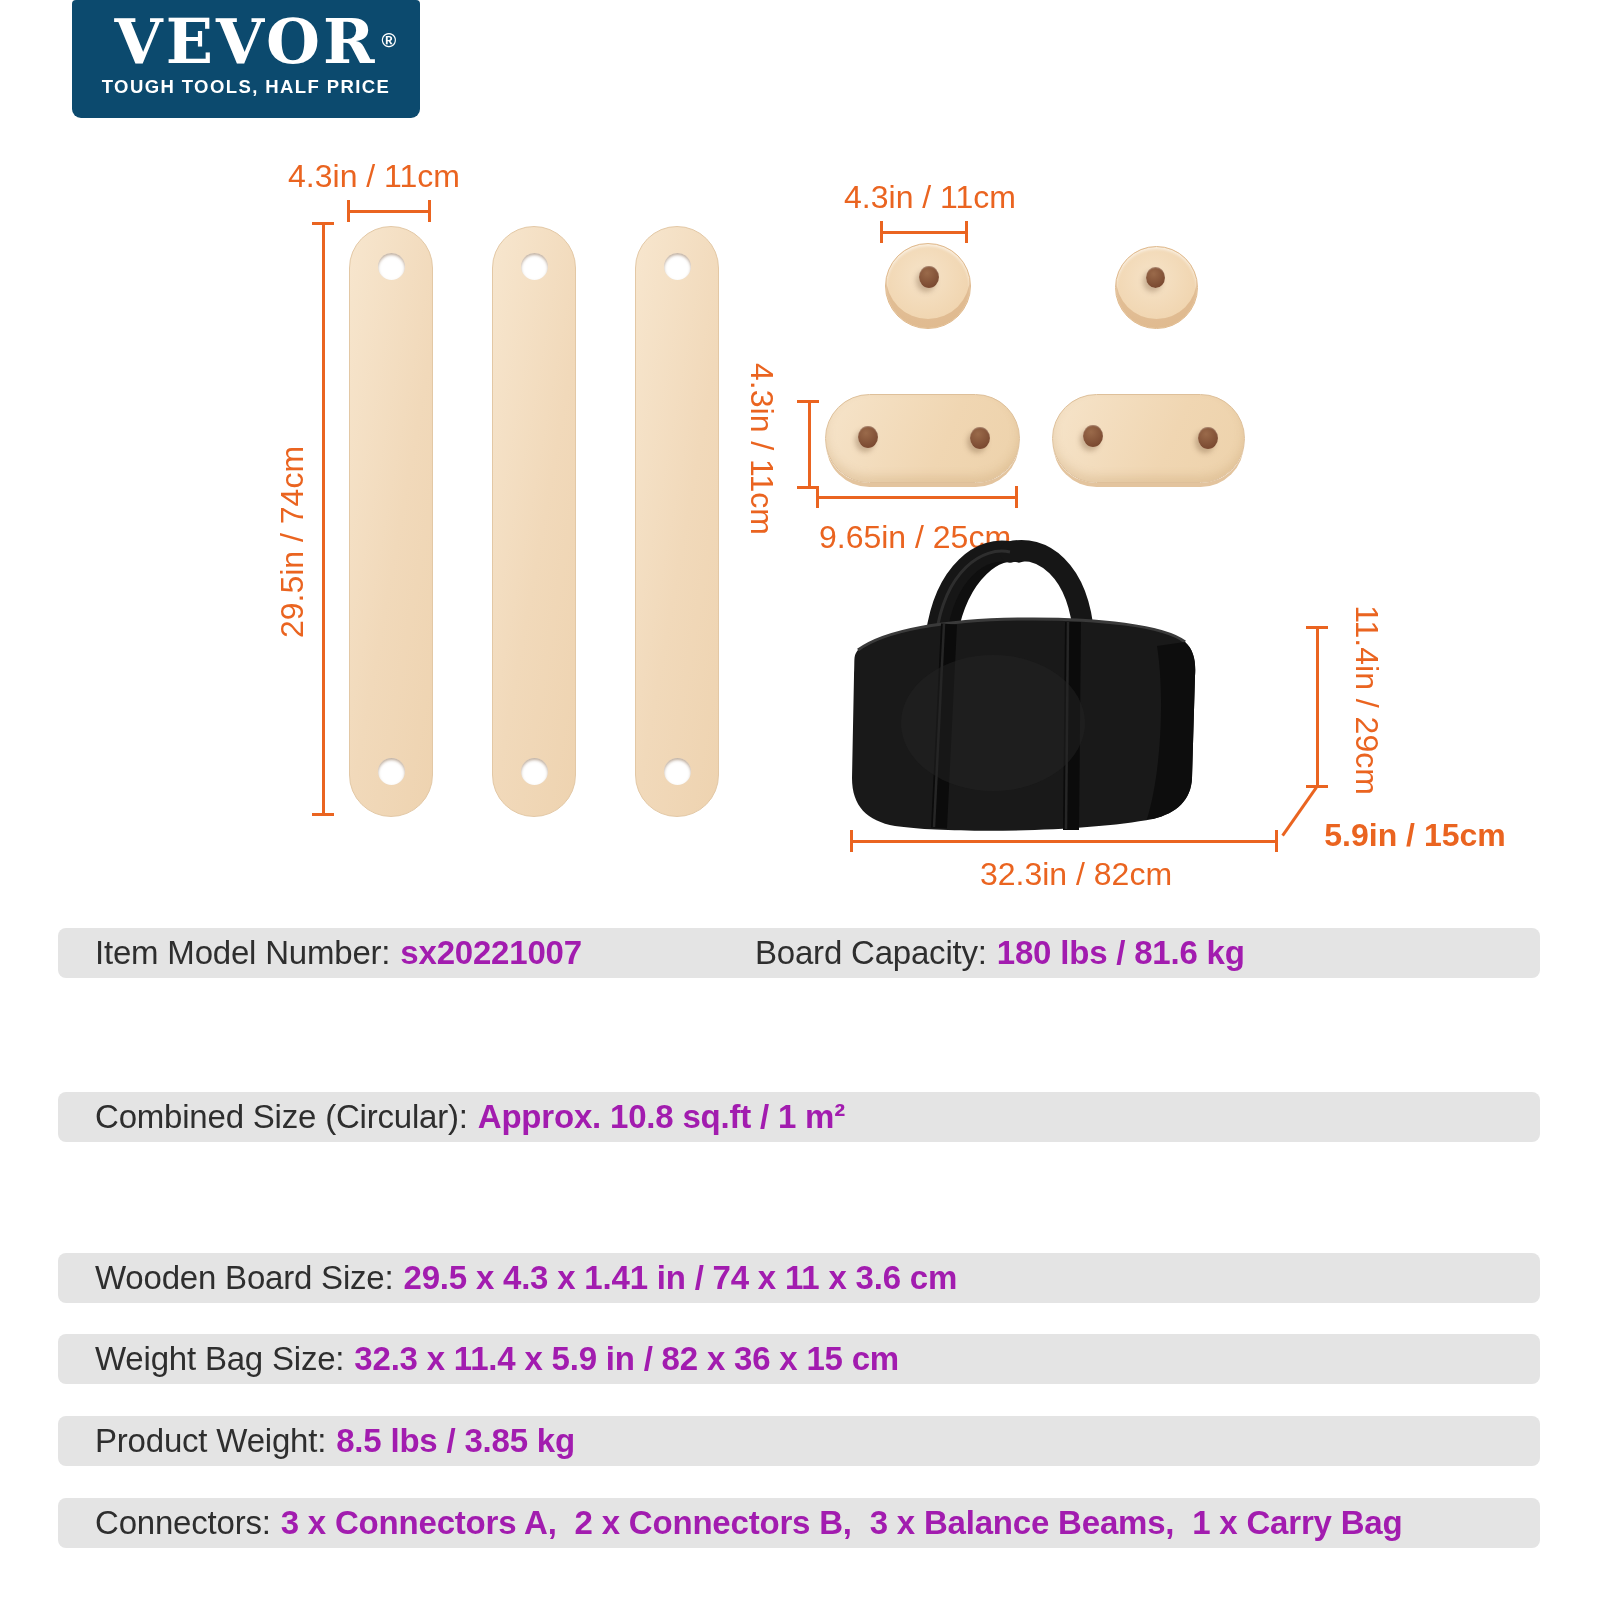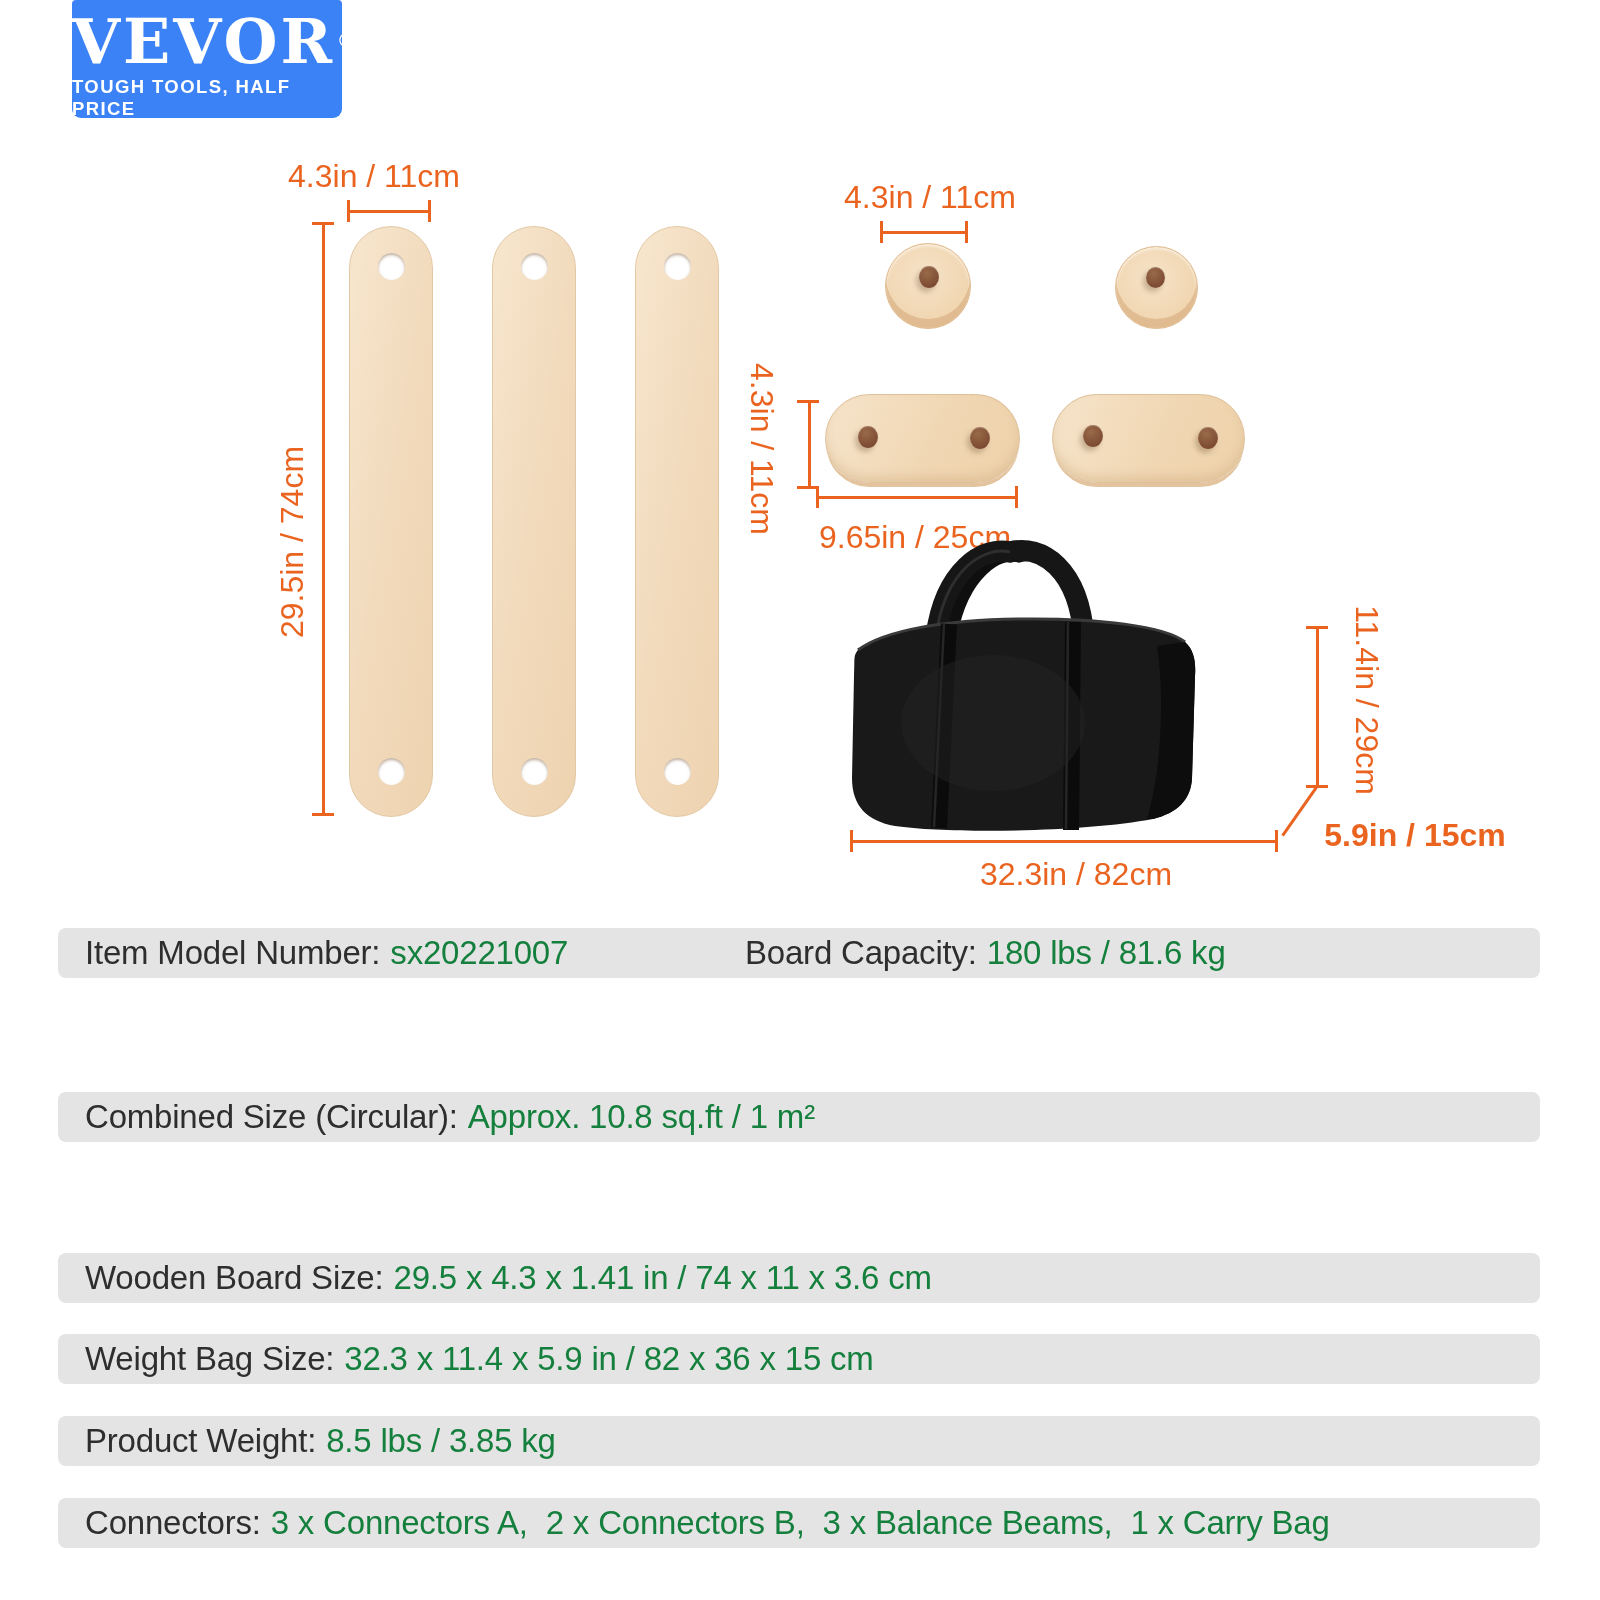--- a/index.html
+++ b/index.html
@@ -1,21 +1,21 @@
 <!DOCTYPE html>
 <html><head>
 <meta charset="utf-8">
 <style>
   html,body{margin:0;padding:0;background:#fff;}
   .canvas{position:relative;width:1600px;height:1600px;background:#ffffff;overflow:hidden;
           font-family:"Liberation Sans", sans-serif;}
 
   
-  .logo{position:absolute;left:72px;top:0;width:270px;height:118px;background:#3b82f6;
-        border-radius:4px 4px 9px 9px;color:#fff;}
+  .logo{position:absolute;left:72px;top:0;width:348px;height:118px;background:#0c4a6e;
+        border-radius:4px 4px 9px 9px;text-align:center;color:#fff;}
   .logo-name{position:relative;margin-top:10px;font-family:"DejaVu Serif", serif;font-weight:bold;
              font-size:62px;letter-spacing:3px;line-height:64px;}
   .logo-reg{position:absolute;top:-2px;margin-left:4px;font-size:20px;font-family:"Liberation Sans",sans-serif;}
   .logo-tag{margin-top:2px;font-size:18.5px;font-weight:bold;letter-spacing:1.4px;}
 
   
   .beam{position:absolute;top:226px;width:84px;height:591px;border-radius:42px;
         background:linear-gradient(100deg,#f7e6ce,#f1d9ba 55%,#eed3b0);
         border:1px solid #e3c8a5;box-sizing:border-box;}
   .hole{position:absolute;left:28px;width:27px;height:27px;border-radius:50%;background:#fff;
@@ -39,22 +39,22 @@
   .dlabel{position:absolute;color:#ea6420;font-size:32px;white-space:nowrap;
           transform:translate(-50%,-50%);}
   .rot-cw{transform:translate(-50%,-50%) rotate(90deg);}
   .rot-ccw{transform:translate(-50%,-50%) rotate(-90deg);}
 
   
   .row{position:absolute;left:58px;width:1482px;height:50px;background:#e4e4e4;border-radius:8px;
        font-size:33px;letter-spacing:-0.2px;line-height:50px;white-space:nowrap;}
   .cell{position:absolute;top:0;}
   .c1{left:27px;} .c2{left:687px;}
-  .lbl{color:#2e2e2e;font-weight:400;}
-  .val{color:#15803d;font-weight:400;margin-left:10px;white-space:pre-wrap;}
+  .lbl{color:#2e2e2e;font-weight:400;margin-left:10px;}
+  .val{color:#a21caf;font-weight:700;margin-left:10px;white-space:pre-wrap;}
 
   svg{display:block;}
 </style>
 </head>
 <body>
 
 <div class="canvas">
 
   <div class="logo">
     <div class="logo-name"><span>VEVOR</span><span class="logo-reg">®</span></div>

